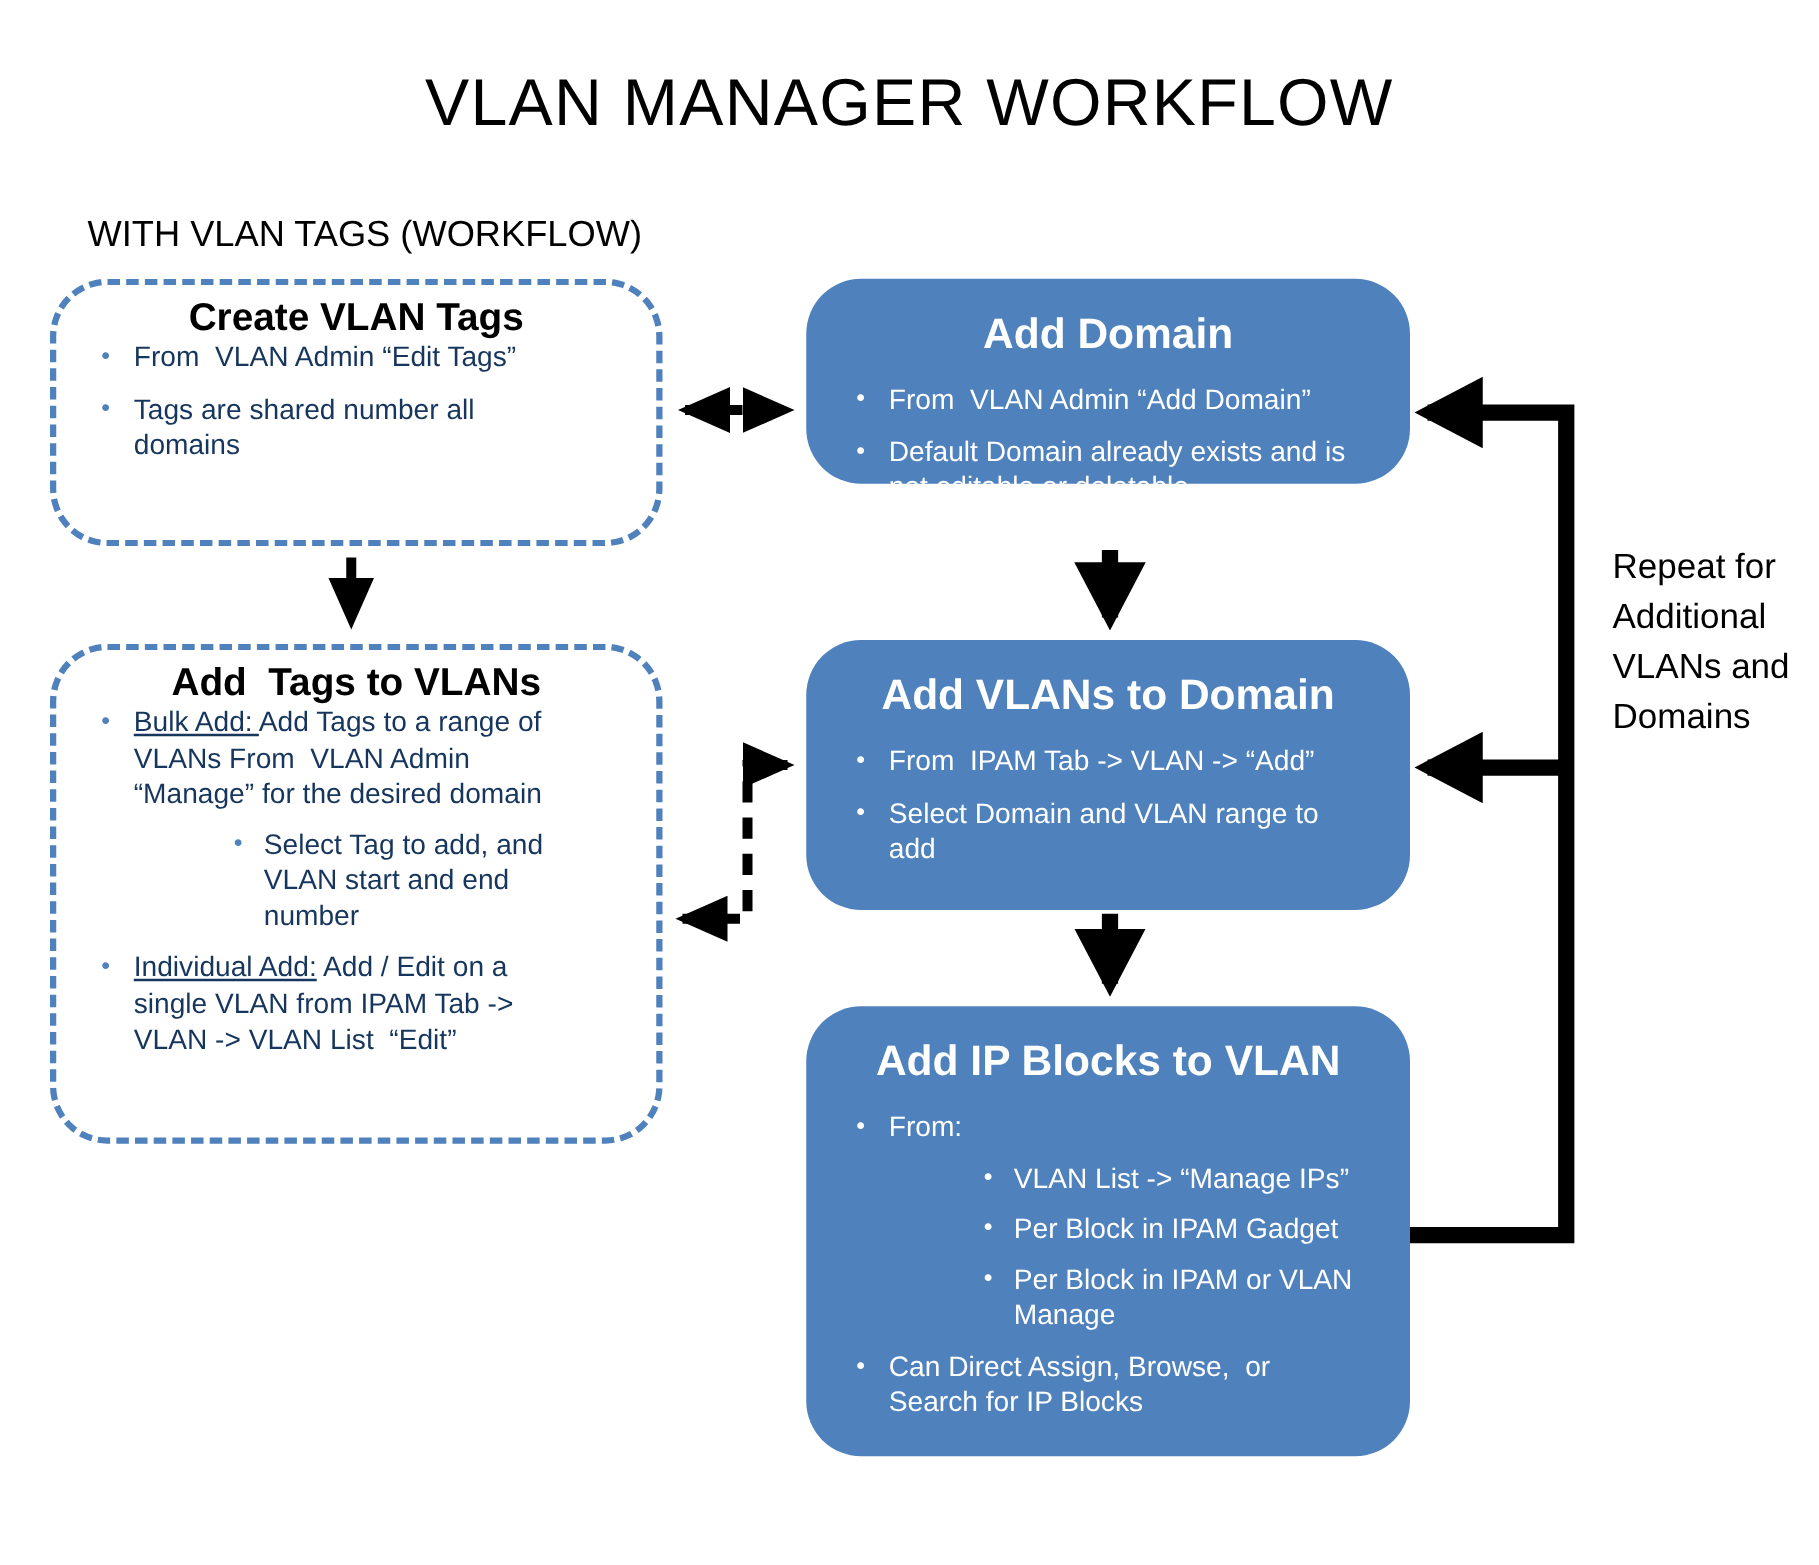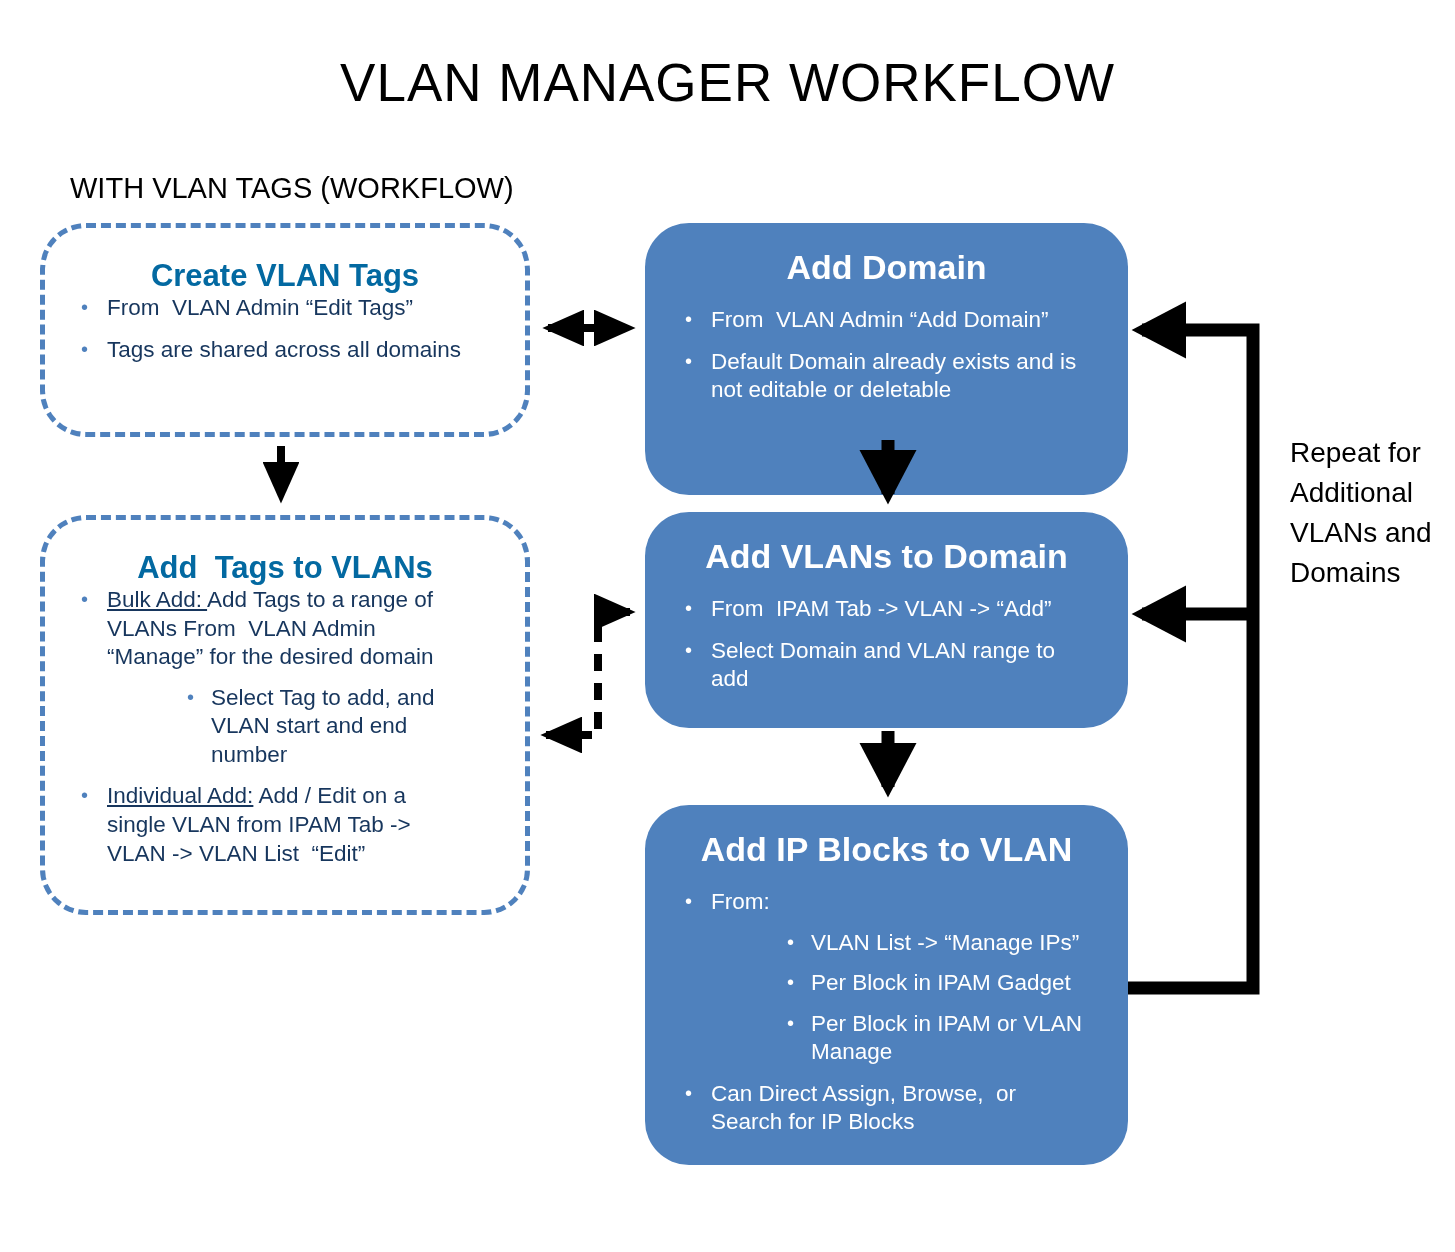--- a/index.html
+++ b/index.html
@@ -42,30 +42,30 @@
   }
   #box-create  { left: 40px; top: 223px; width: 490px; height: 214px; }
   #box-addtags { left: 40px; top: 515px; width: 490px; height: 400px; }
 
   .solid-box {
     position: absolute;
     background: #4f81bd;
     border-radius: 44px;
     color: #ffffff;
   }
-  #box-domain   { left: 645px; top: 223px; width: 483px; height: 272px; }
+  #box-domain   { left: 645px; top: 223px; width: 483px; height: 164px; }
   #box-vlans    { left: 645px; top: 512px; width: 483px; height: 216px; }
   #box-ipblocks { left: 645px; top: 805px; width: 483px; height: 360px; }
 
   .dashed-box .box-title {
-    margin-top: 30px;
+    margin-top: 8px;
     text-align: center;
     font-size: 31px;
     font-weight: bold;
-    color: #0369a1;
+    color: #000000;
     white-space: pre-wrap;
   }
   .solid-box .box-title {
     margin-top: 25px;
     text-align: center;
     font-size: 34px;
     font-weight: bold;
     color: #ffffff;
     white-space: pre-wrap;
   }
@@ -133,21 +133,21 @@
 <div class="canvas">
 
   <h1 class="title">VLAN MANAGER WORKFLOW</h1>
 
   <div class="optional-label">WITH VLAN TAGS (WORKFLOW)</div>
 
   <div class="dashed-box" id="box-create">
     <div class="box-title">Create VLAN Tags</div>
     <ul class="bullets">
       <li><span class="bt">From  VLAN Admin “Edit Tags”</span></li>
-      <li><span class="bt">Tags are shared across all domains</span></li>
+      <li><span class="bt">Tags are shared number all domains</span></li>
     </ul>
   </div>
 
   <div class="dashed-box" id="box-addtags">
     <div class="box-title">Add  Tags to VLANs</div>
     <ul class="bullets">
       <li>
         <span class="bt u">Bulk Add: </span><span class="bt">Add Tags to a range of VLANs From  VLAN Admin “Manage” for the desired domain</span>
         <ul class="sub">
           <li><span class="bt">Select Tag to add, and VLAN start and end number</span></li>

